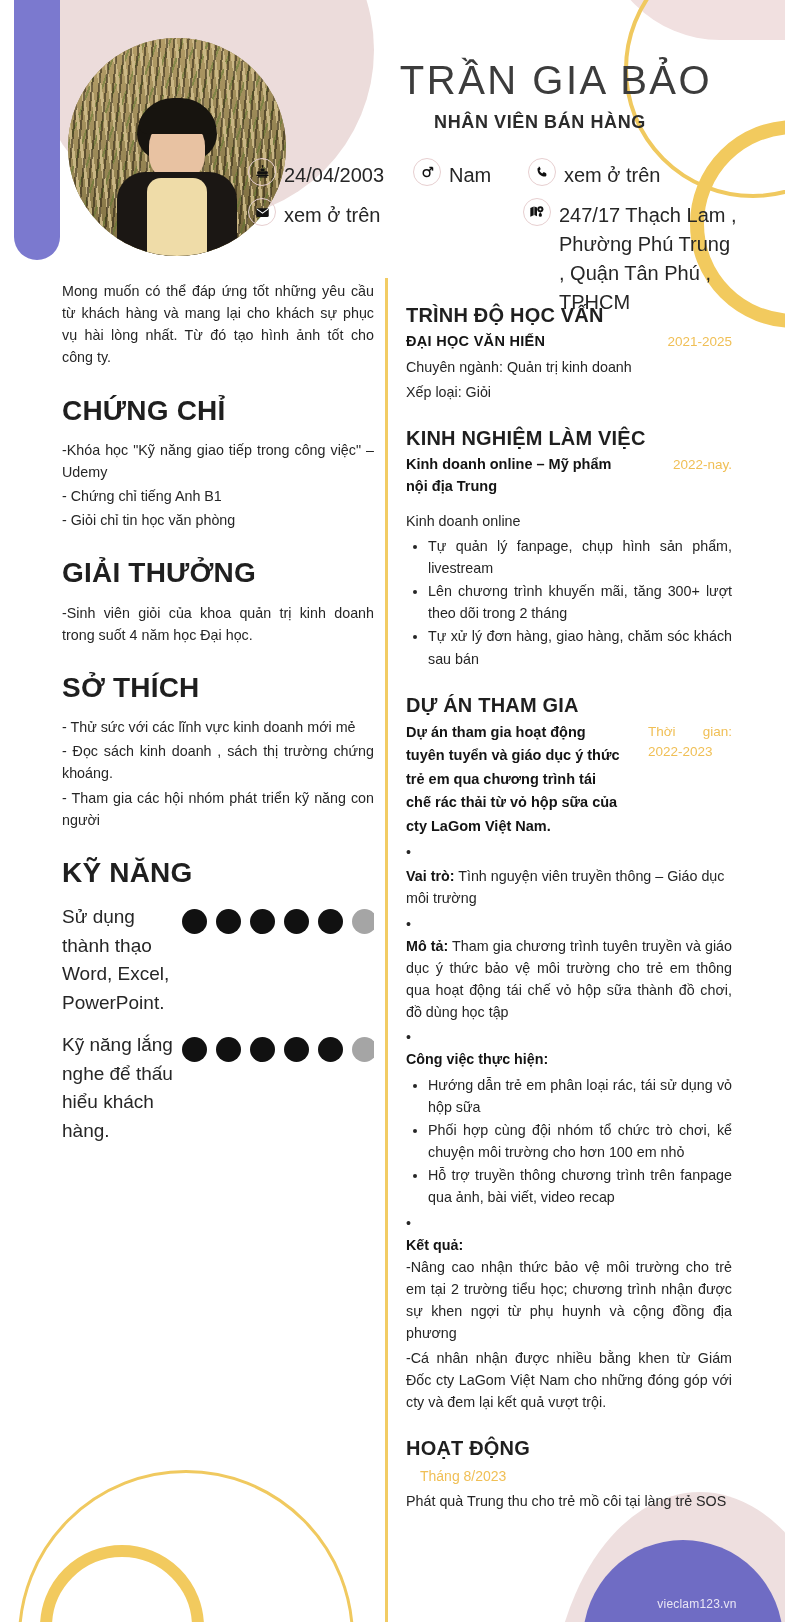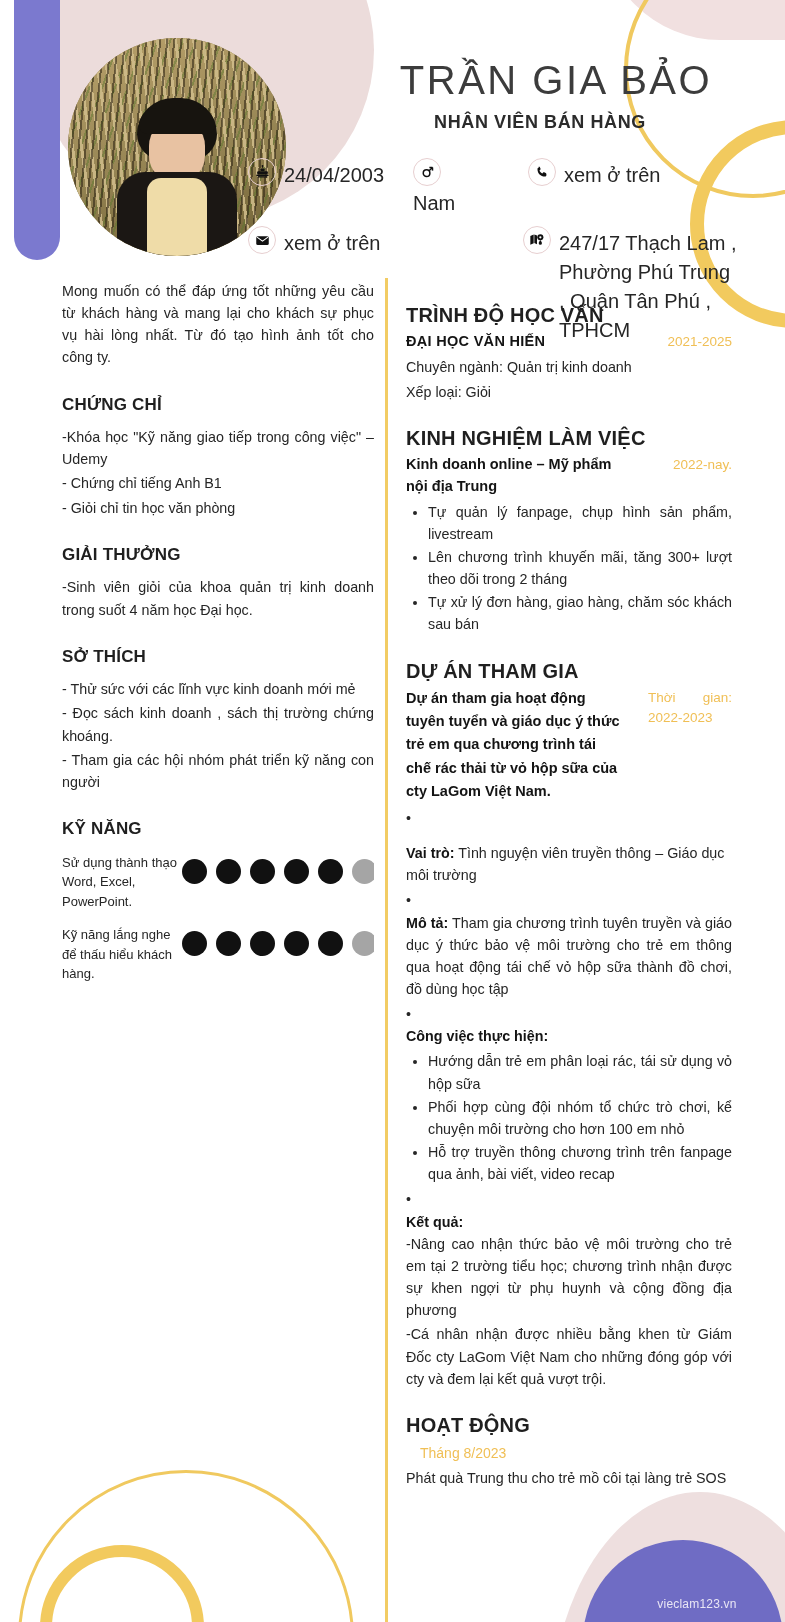--- a/index.html
+++ b/index.html
@@ -90,33 +90,33 @@
   .citem{display:flex;align-items:flex-start;}
   .cicon{
     flex:0 0 auto;width:26px;height:26px;border-radius:50%;
     border:1px solid #e7cfd0;display:flex;align-items:center;justify-content:center;
     margin-right:8px;
   }
   .cicon svg{display:block;}
   .ctext{font-size:20px;color:#262626;line-height:1.45;padding-top:3px;}
 
   .c-dob{width:165px;}
-  .c-gender{width:115px;flex-direction:column;}
+  .c-gender{width:115px;}
   .c-phone{width:auto;}
   .c-email{width:275px;}
   .c-addr{width:215px;}
 
   
   .divider{position:absolute;left:385px;top:278px;width:3px;height:1344px;background:#f2cc64;}
 
   .col-left{position:absolute;left:62px;top:280px;width:312px;}
   .col-right{position:absolute;left:406px;top:280px;width:326px;}
 
   h2.sec{
-    font-size:17px;font-weight:700;letter-spacing:.2px;color:#1f1f1f;
+    font-size:28px;font-weight:700;letter-spacing:.2px;color:#1f1f1f;
     margin:26px 0 12px 0;line-height:1.15;
   }
   h2.sec.first{margin-top:0;}
   .col-right h2.sec{font-size:20px;margin:24px 0 4px 0;}
 
   p.body{font-size:14.3px;line-height:1.55;margin:0 0 2px 0;color:#262626;text-align:justify;}
   p.body.nj{text-align:left;}
   .intro{font-size:14.3px;line-height:1.55;margin:0;color:#262626;text-align:justify;}
 
   
@@ -130,21 +130,21 @@
   ul.bl{margin:3px 0 0 0;padding-left:22px;}
   ul.bl li{font-size:14.3px;line-height:1.55;color:#262626;margin-bottom:1px;text-align:justify;}
   .lone-bullet{font-size:14.3px;line-height:1.2;color:#262626;margin:6px 0 2px 0;}
   .lone-bullet::before{content:"\2022";}
   .lbl{font-weight:700;color:#141414;}
   .mt12{margin-top:12px;}
   .proj-title{font-size:14.5px;font-weight:700;color:#141414;line-height:1.62;width:214px;}
 
   
   .skill{display:flex;align-items:flex-start;margin-top:14px;}
-  .skill .sname{width:122px;font-size:13px;line-height:1.5;color:#262626;}
+  .skill .sname{width:122px;font-size:19px;line-height:1.5;color:#262626;}
   .dots{flex:1 1 auto;display:flex;align-items:center;gap:9px;padding-top:6px;overflow:hidden;}
   .dot{width:25px;height:25px;border-radius:50%;background:#111111;flex:0 0 auto;}
   .dot.off{background:#a5a5a5;}
   .act-date{color:#f0bf55;font-size:14px;line-height:1.5;margin:6px 0 0 14px;}
 </style>
 </head>
 <body>
 
 <div id="page">
 
@@ -286,34 +286,35 @@
       <div class="date">2021-2025</div>
     </div>
     <p class="plain">Chuyên ngành: Quản trị kinh doanh</p>
     <p class="plain">Xếp loại: Giỏi</p>
 
     <h2 class="sec">KINH NGHIỆM LÀM VIỆC</h2>
     <div class="row-head">
       <div class="t" style="width:216px">Kinh doanh online – Mỹ phẩm nội địa Trung</div>
       <div class="date">2022-nay.</div>
     </div>
+    <p class="plain mt12">Kinh doanh online</p>
     <ul class="bl">
       <li>Tự quản lý fanpage, chụp hình sản phẩm, livestream</li>
       <li>Lên chương trình khuyến mãi, tăng 300+ lượt theo dõi trong 2 tháng</li>
       <li>Tự xử lý đơn hàng, giao hàng, chăm sóc khách sau bán</li>
     </ul>
 
     <h2 class="sec">DỰ ÁN THAM GIA</h2>
     <div class="row-head">
       <div class="proj-title">Dự án tham gia hoạt động tuyên tuyển và giáo dục ý thức trẻ em qua chương trình tái chế rác thải từ vỏ hộp sữa của cty LaGom Việt Nam.</div>
       <div class="date wrap">Thời gian: 2022-2023</div>
     </div>
 
     <div class="lone-bullet"></div>
-    <p class="plain" style="margin-top:15px"><span class="lbl">Vai trò:</span><span> Tình nguyện viên truyền thông – Giáo dục môi trường</span></p>
+    <p class="plain" style="margin-top:4px"><span class="lbl">Vai trò:</span><span> Tình nguyện viên truyền thông – Giáo dục môi trường</span></p>
 
     <div class="lone-bullet"></div>
     <p class="plain" style="margin-top:0;text-align:justify"><span class="lbl">Mô tả:</span><span> Tham gia chương trình tuyên truyền và giáo dục ý thức bảo vệ môi trường cho trẻ em thông qua hoạt động tái chế vỏ hộp sữa thành đồ chơi, đồ dùng học tập</span></p>
 
     <div class="lone-bullet"></div>
     <p class="plain lbl" style="margin-top:0">Công việc thực hiện:</p>
     <ul class="bl">
       <li>Hướng dẫn trẻ em phân loại rác, tái sử dụng vỏ hộp sữa</li>
       <li>Phối hợp cùng đội nhóm tổ chức trò chơi, kể chuyện môi trường cho hơn 100 em nhỏ</li>
       <li>Hỗ trợ truyền thông chương trình trên fanpage qua ảnh, bài viết, video recap</li>

